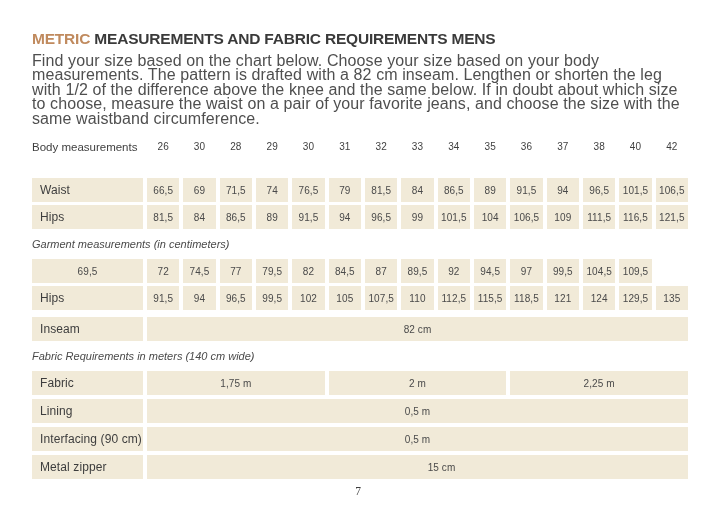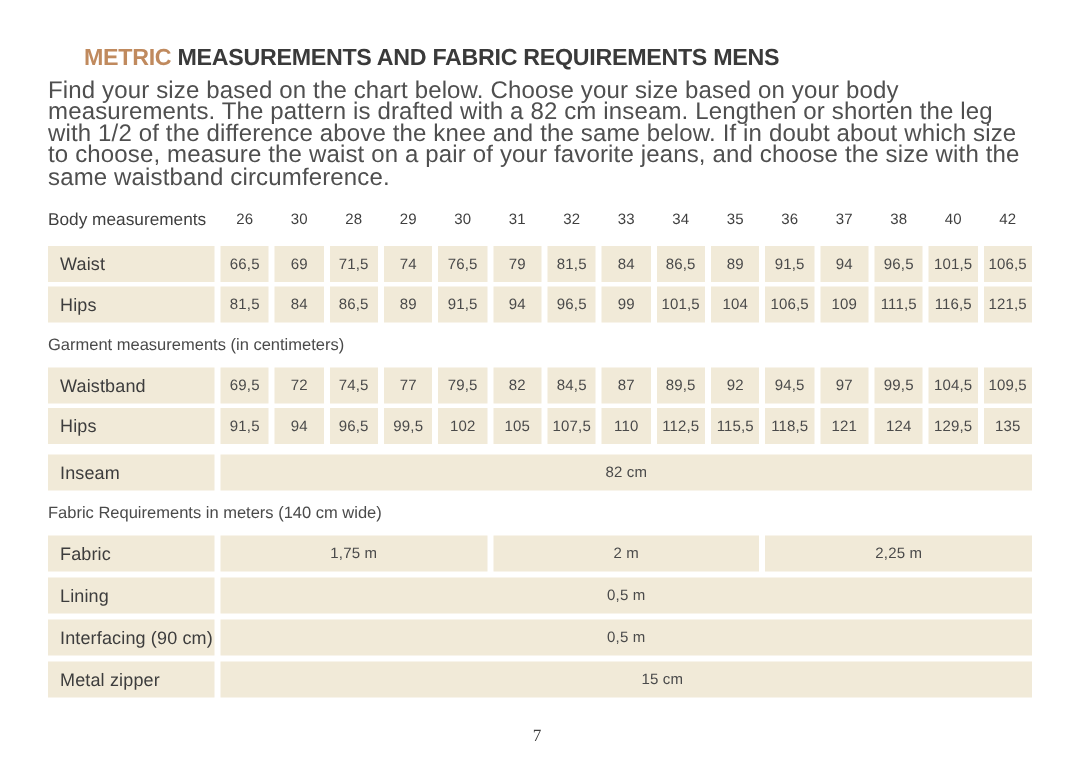--- a/index.html
+++ b/index.html
@@ -17,21 +17,20 @@
     width: 656px;
   }
   h1.title {
     font-size: 15.5px;
     font-weight: 700;
     letter-spacing: -0.2px;
     color: #3a3a3a;
     text-transform: uppercase;
     margin-bottom: 6px;
     white-space: nowrap;
-    margin-left: 24px;
   }
   h1.title .accent { color: #c08a5e; }
   p.intro {
     font-size: 16px;
     line-height: 14.4px;
     color: #4f4f4f;
     letter-spacing: 0.1px;
     margin-bottom: 13px;
   }
   .trow {
@@ -51,32 +50,33 @@
     letter-spacing: 0.1px;
   }
   .label-cell {
     justify-content: flex-start;
     padding-left: 8px;
     font-size: 12px;
     color: #3d3d3d;
   }
   .header-row {
     height: 15px;
-    margin-bottom: 10px;
+    margin-bottom: 24px;
   }
   .header-row .cell { background: transparent; font-size: 10px; color: #3f3f3f; }
   .header-row .hlabel {
     background: transparent;
     display: flex; align-items: center;
     font-size: 11.5px; color: #3f3f3f;
   }
   .section-label {
     font-size: 11px;
     color: #4a4a4a;
     margin: 9px 0 9px 0;
+    font-style: italic;
   }
   .gap-above { margin-top: 7px; }
   .fabric-rows .trow { margin-bottom: 4px; }
   .page-number {
     position: absolute;
     left: 0; right: 4px; top: 485px;
     text-align: center;
     font-size: 11.5px;
     color: #3d3d3d;
     font-family: "Liberation Serif", serif;
@@ -147,21 +147,20 @@
           <div class="cell data-cell">111,5</div>
           <div class="cell data-cell">116,5</div>
           <div class="cell data-cell">121,5</div>
         </div>
       </div>
 
     <div class="section-label">Garment measurements (in centimeters)</div>
 
     <div id="garment-rows">
         <div class="trow">
-          <div class="cell label-cell">Waistband</div>
           <div class="cell data-cell">69,5</div>
           <div class="cell data-cell">72</div>
           <div class="cell data-cell">74,5</div>
           <div class="cell data-cell">77</div>
           <div class="cell data-cell">79,5</div>
           <div class="cell data-cell">82</div>
           <div class="cell data-cell">84,5</div>
           <div class="cell data-cell">87</div>
           <div class="cell data-cell">89,5</div>
           <div class="cell data-cell">92</div>

